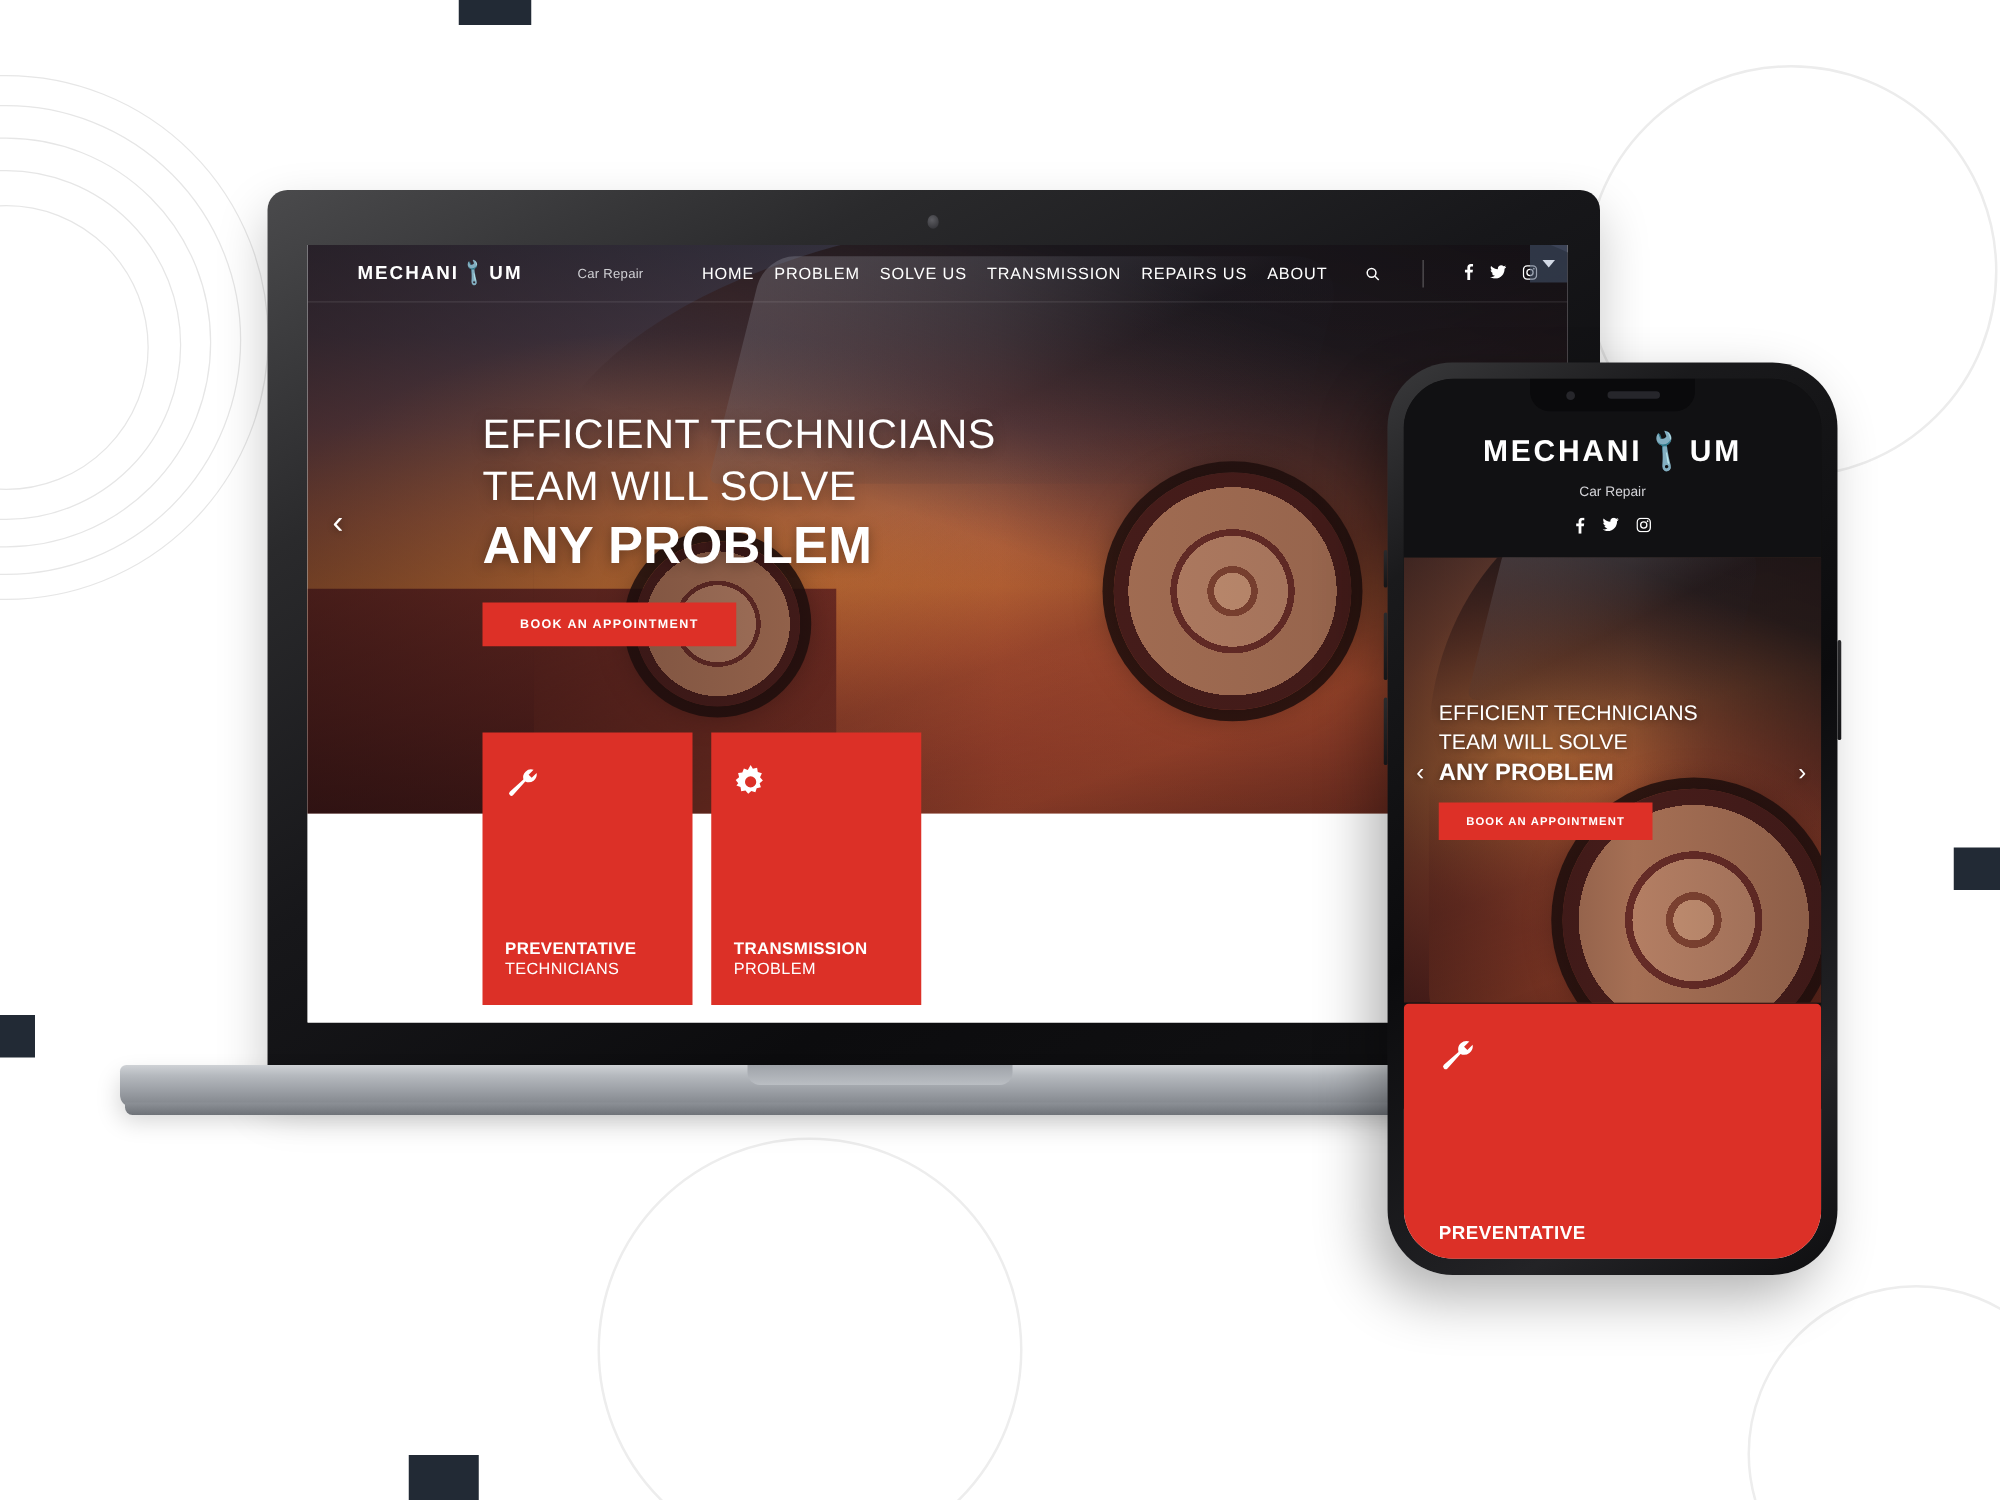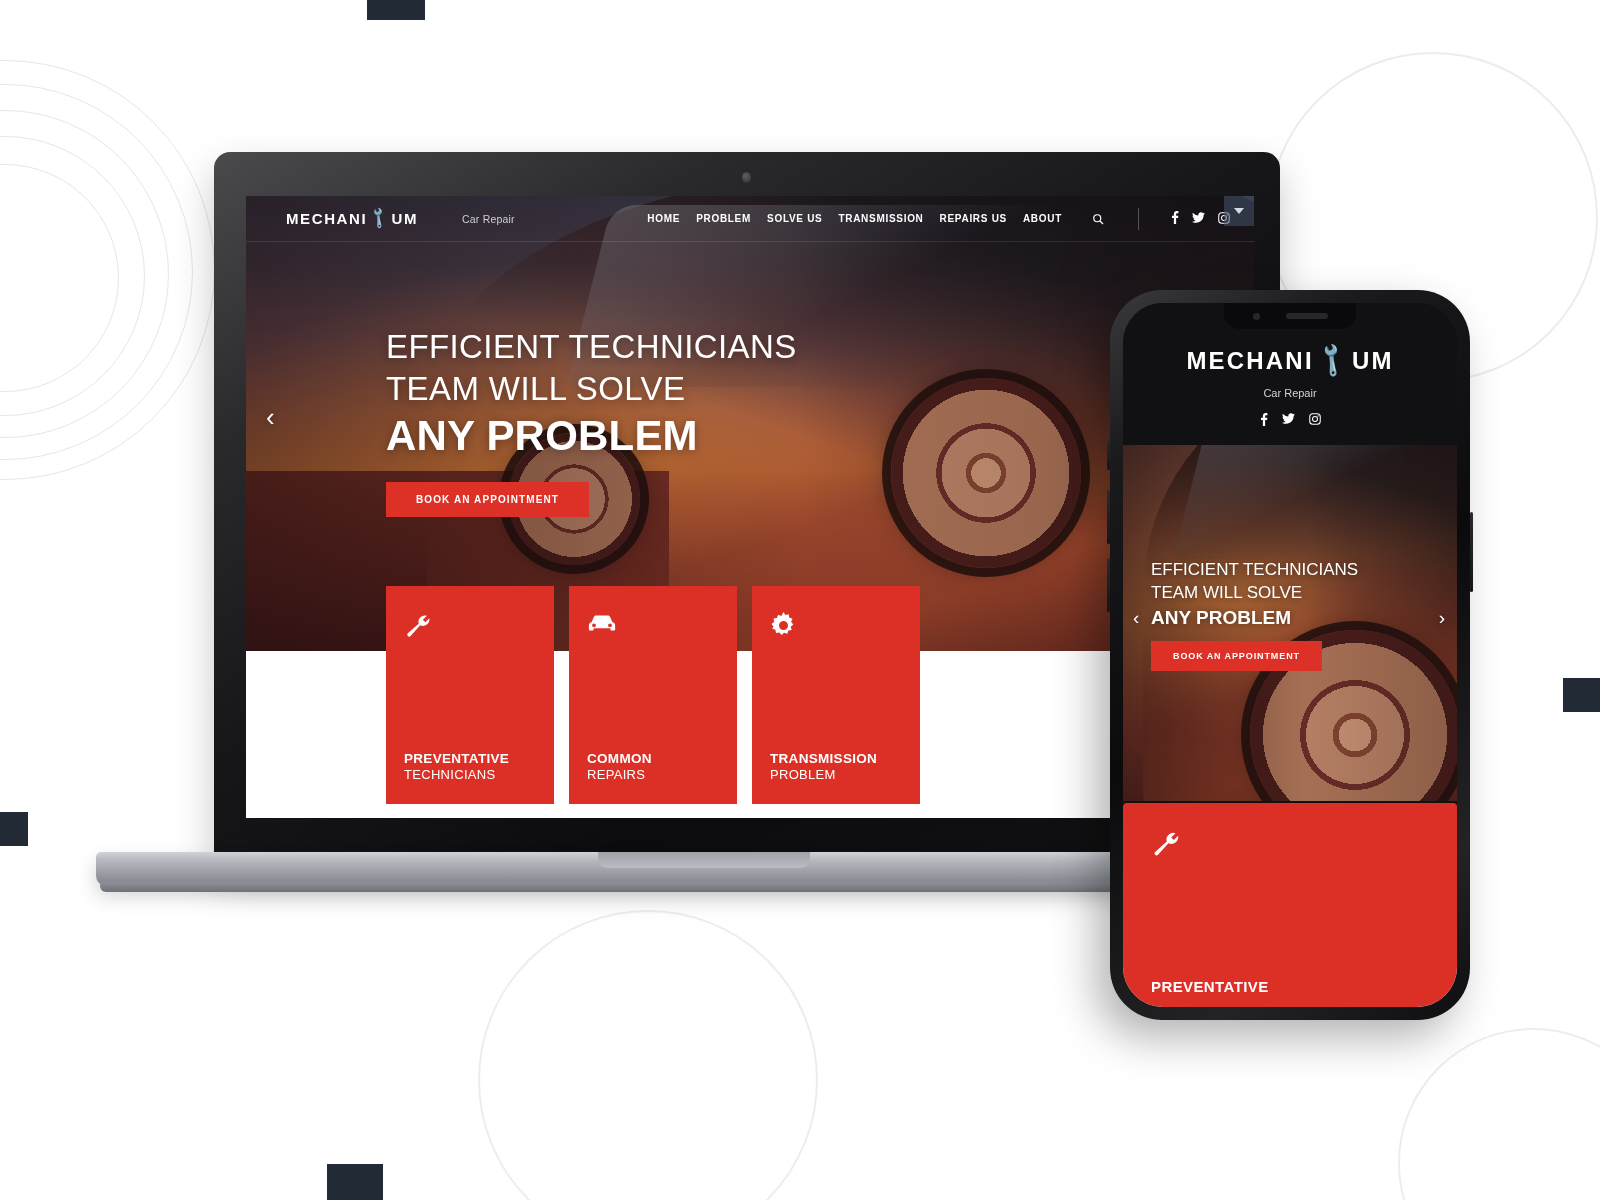--- a/index.html
+++ b/index.html
@@ -83,21 +83,21 @@
 
   
   .navbar { position: absolute; left: 0; top: 0; width: 100%; height: 46px;
             display: flex; align-items: center; padding: 0 24px; z-index: 6;
             border-bottom: 1px solid rgba(255,255,255,.10); }
   .logo { font-weight: 700; font-size: 15px; letter-spacing: 1.6px; color: #fff;
           display: flex; align-items: center; gap: 1px; margin-left: 16px; }
   .logo .wr { color: #e0342c; font-size: 15px; transform: rotate(38deg); display: inline-block; margin: 0 1px; }
   .tagline { color: #cfcfd3; font-size: 10.5px; margin-left: 44px; letter-spacing: .2px; }
   .navlinks { margin-left: auto; display: flex; align-items: center; gap: 16px; }
-  .navlinks a { color: #fff; font-size: 10px; font-weight: 700; letter-spacing: .7px; text-decoration: none; }
+  .navlinks a { color: #fff; font-size: 13px; font-weight: 400; letter-spacing: .7px; text-decoration: none; }
   .navicon { color: #fff; margin-left: 14px; display: flex; align-items: center; }
   .navdiv { width: 1px; height: 22px; background: rgba(255,255,255,.28); margin: 0 16px 0 18px; }
   .socials { display: flex; align-items: center; gap: 13px; }
   .socials span { color: #fff; font-size: 12px; line-height: 1; }
 
   .topright-btn { position: absolute; right: 0; top: 0; width: 30px; height: 30px; z-index: 7;
                   background: rgba(70,86,112,.55); display: flex; align-items: center; justify-content: center; }
   .topright-btn i { border-left: 5px solid transparent; border-right: 5px solid transparent;
                     border-top: 6px solid #d3dae6; display: block; }
 
@@ -277,31 +277,20 @@
             <div class="ci">
               <svg width="28" height="28" viewBox="0 0 24 24" fill="#fff">
                   <path d="M21.7 5.4l-3.4 3.4-2.1-2.1 3.4-3.4a5.5 5.5 0 00-7 6.7L3.3 18.3a1.6 1.6 0 102.3 2.3l8.3-9.3a5.5 5.5 0 007.8-5.9z"></path>
                 </svg>
             </div>
             <div class="ctitle">PREVENTATIVE</div>
             <div class="csub">TECHNICIANS</div>
           </div>
           <div class="card">
             <div class="ci">
-              <svg width="30" height="22" viewBox="0 0 32 20" fill="#fff">
-                  <path d="M5 9l2.2-5.2C7.6 2.7 8.6 2 9.8 2h12.4c1.2 0 2.2.7 2.6 1.8L27 9c1.7.3 3 1.8 3 3.6V17a1 1 0 01-1 1h-3a1 1 0 01-1-1v-1.3H7V17a1 1 0 01-1 1H3a1 1 0 01-1-1v-4.4C2 10.8 3.3 9.3 5 9z"></path>
-                  <circle cx="7.5" cy="12.5" r="2" fill="#dc3027"></circle>
-                  <circle cx="24.5" cy="12.5" r="2" fill="#dc3027"></circle>
-                </svg>
-            </div>
-            <div class="ctitle">COMMON</div>
-            <div class="csub">REPAIRS</div>
-          </div>
-          <div class="card">
-            <div class="ci">
               <svg width="27" height="27" viewBox="0 0 24 24" fill="#fff">
                   <path d="M12 0l1.6 2.6 3-.7.5 3 2.9 1-1.3 2.8 2 2.3-2.3 2 .9 2.9-3 .6-.9 2.9-2.9-1-2.2 2.1-2-2.3-3 .5-.5-3-2.9-1.1L3.2 13 1.4 10.6l2.4-1.9-.7-3 3-.4L7.2 2.4 10 3.5 12 0zm0 8a4 4 0 100 8 4 4 0 000-8z"></path>
                 </svg>
             </div>
             <div class="ctitle">TRANSMISSION</div>
             <div class="csub">PROBLEM</div>
           </div>
         </div>
 
       </div>

